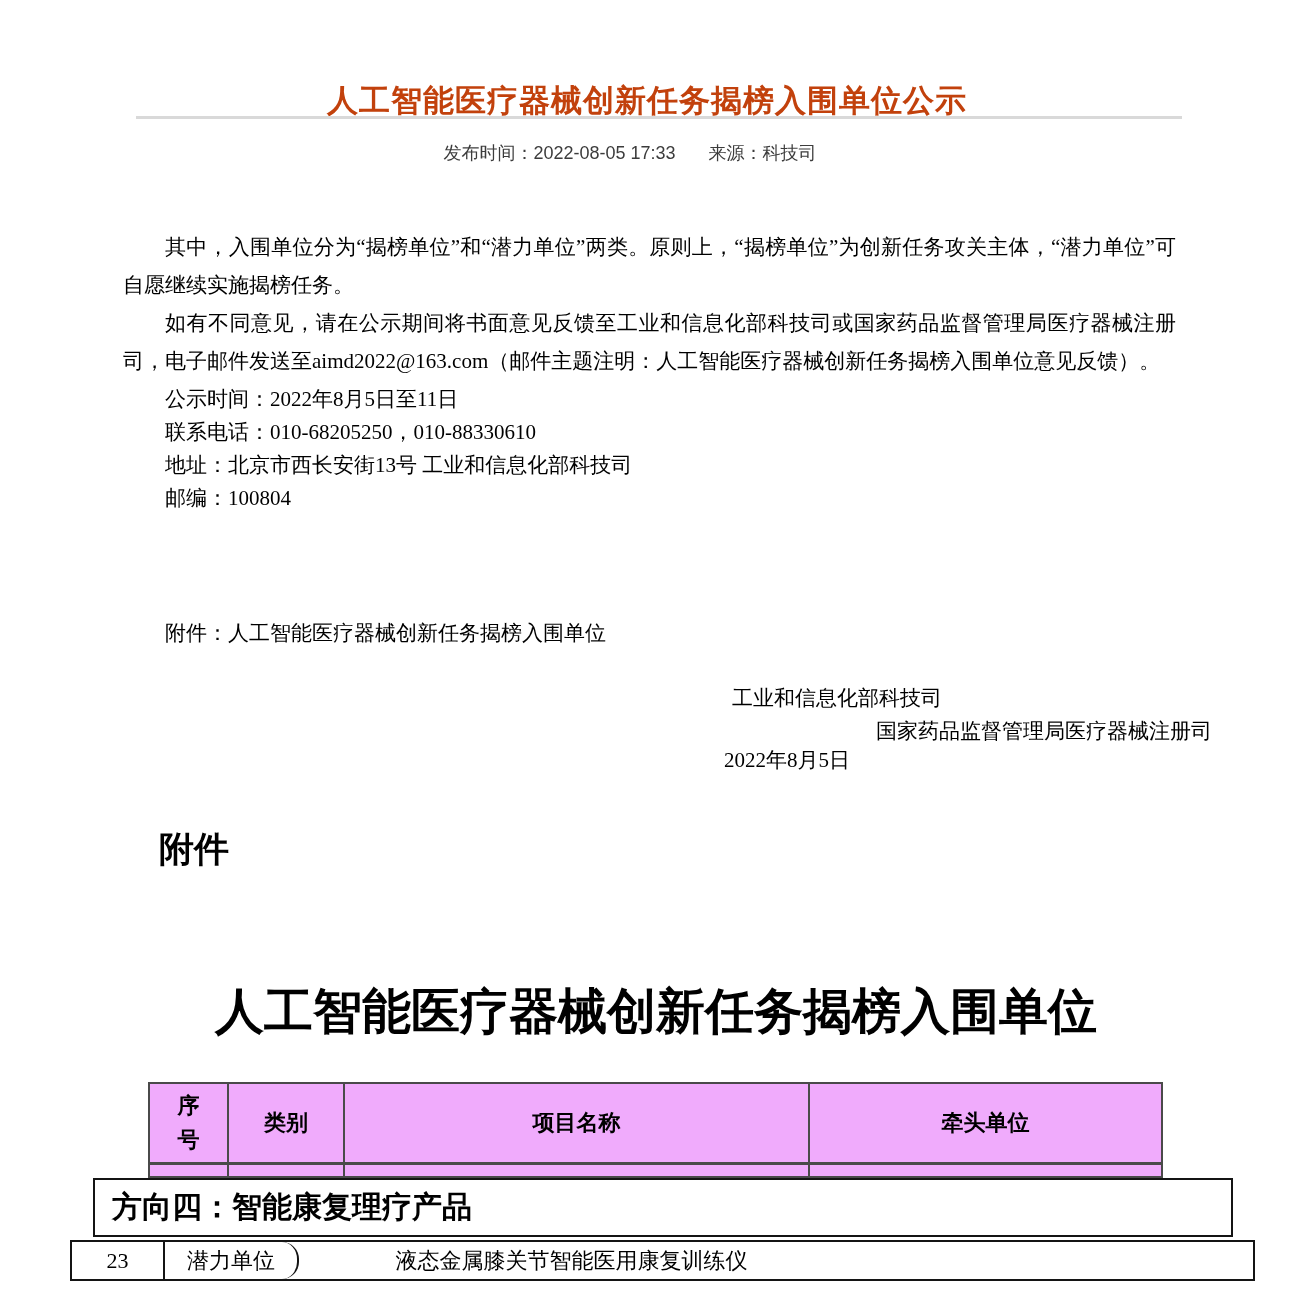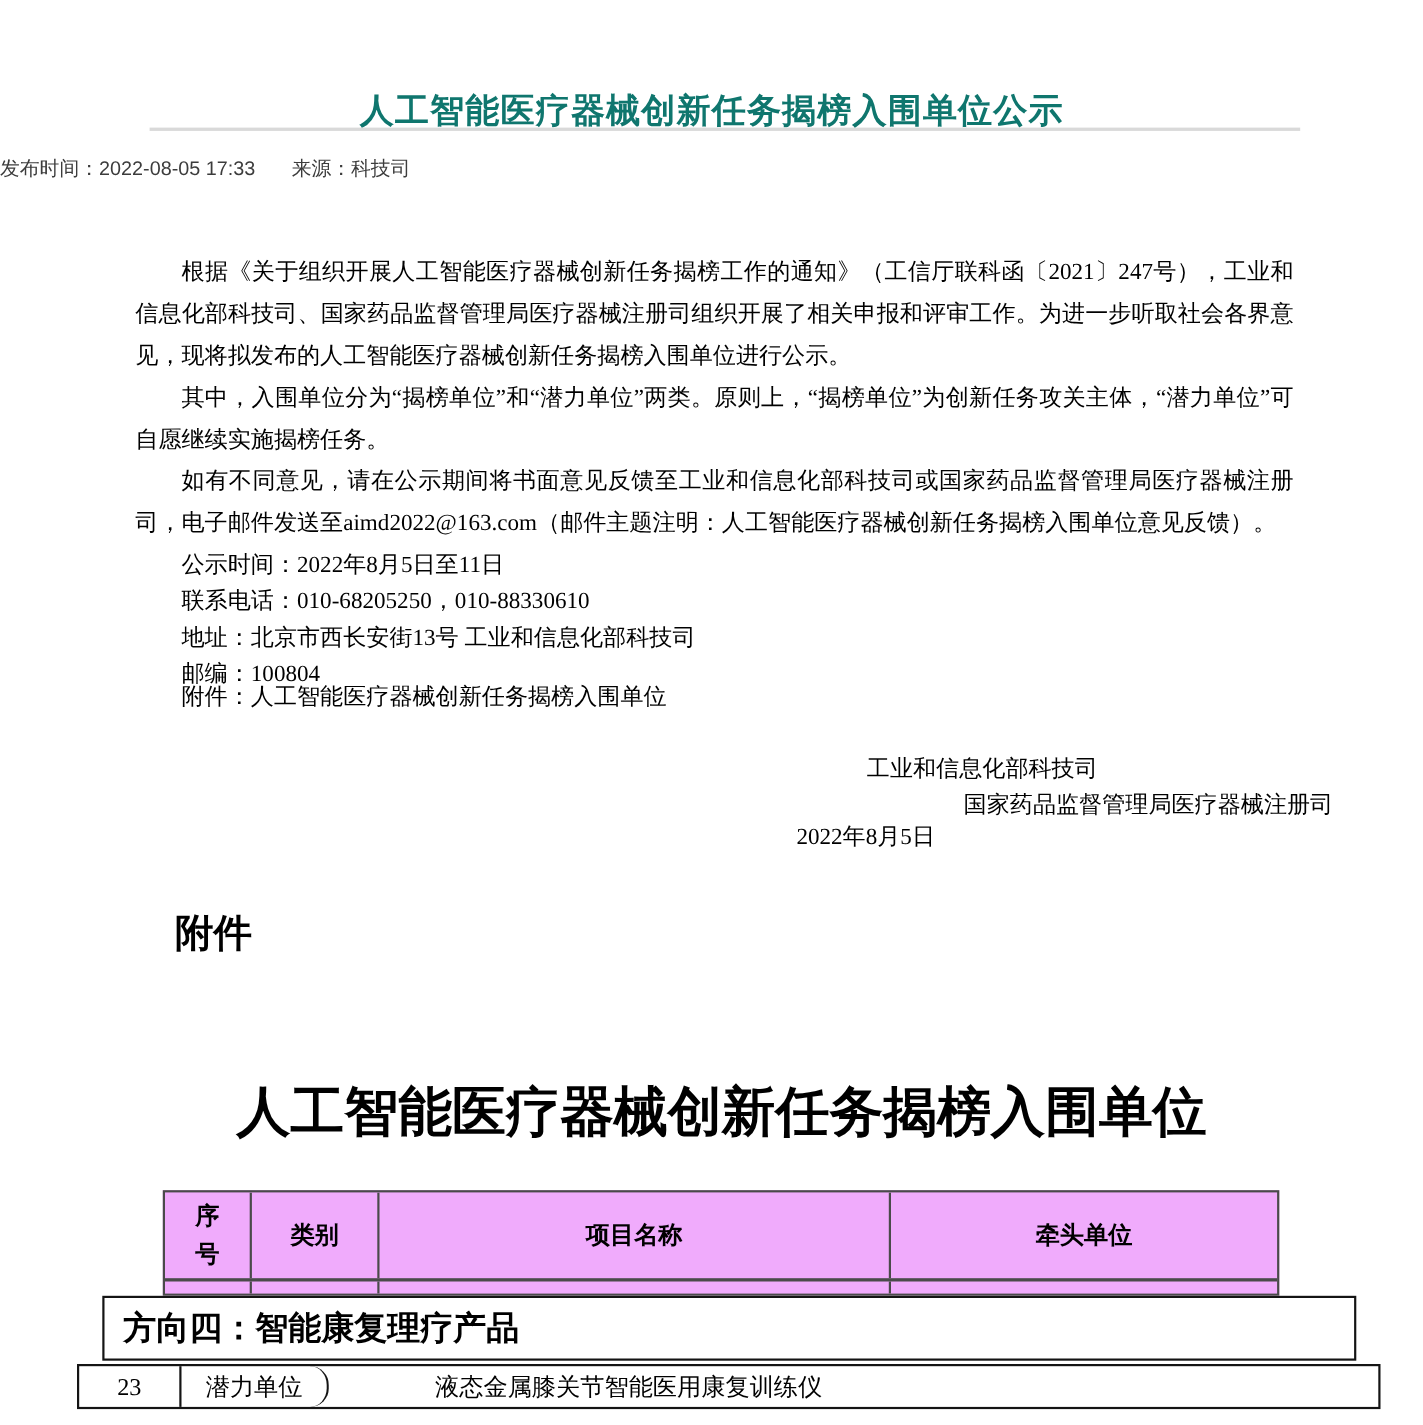--- a/index.html
+++ b/index.html
@@ -9,47 +9,47 @@
     background:#ffffff;
     overflow:hidden;
     font-family:"Liberation Serif","DejaVu Serif",serif;
     color:#000;
   }
   
   .doc-title{
     position:absolute;left:0;top:60px;width:1294px;
     text-align:center;
     font-family:"Liberation Sans","DejaVu Sans",sans-serif;
-    font-size:31px;font-weight:bold;color:#0f766e;
+    font-size:31px;font-weight:bold;color:#c2410c;
     letter-spacing:1px;line-height:40px;
   }
   .title-divider{
     position:absolute;left:136px;top:116px;width:1046px;height:3px;
     background:#d9d9d9;
   }
   .meta-line{
     position:absolute;left:0;top:141px;width:1260px;
-    text-align:left;
+    text-align:center;
     font-family:"Liberation Sans","DejaVu Sans",sans-serif;
     font-size:18px;color:#3c3c3c;line-height:24px;
   }
   .meta-line .src{margin-left:28px;}
   .body-block{
     position:absolute;left:123px;top:228px;width:1053px;
     font-size:21px;line-height:38px;text-align:justify;
   }
   .body-block p{margin:0;text-indent:2em;}
   .info-lines{margin-top:3px;}
   .info-lines div{text-indent:2em;line-height:33px;}
   .attach-note{
     position:absolute;left:123px;top:620px;width:1053px;
     font-size:21px;line-height:26px;text-indent:2em;
   }
   .sig{position:absolute;font-size:21px;line-height:24px;white-space:nowrap;}
-  .sig1{left:788px;top:686px;text-align:center;}
+  .sig1{left:732px;top:686px;text-align:center;}
   .sig2{left:876px;top:719px;}
   .sig-date{left:724px;top:748px;}
   
   .attach-heading{
     position:absolute;left:159px;top:829px;
     font-family:"Liberation Sans","DejaVu Sans",sans-serif;
     font-size:35px;font-weight:bold;line-height:40px;
   }
   .attach-title{
     position:absolute;left:148px;top:986px;width:1016px;
@@ -115,21 +115,20 @@
 <div id="page">
 
   <h1 class="doc-title">人工智能医疗器械创新任务揭榜入围单位公示</h1>
   <div class="title-divider"></div>
   <div class="meta-line">
     <span>发布时间：</span><span>2022-08-05 17:33</span>
     <span class="src">来源：</span><span>科技司</span>
   </div>
 
   <div class="body-block">
-    <p>根据《关于组织开展人工智能医疗器械创新任务揭榜工作的通知》（工信厅联科函〔2021〕247号），工业和信息化部科技司、国家药品监督管理局医疗器械注册司组织开展了相关申报和评审工作。为进一步听取社会各界意见，现将拟发布的人工智能医疗器械创新任务揭榜入围单位进行公示。</p>
     <p>其中，入围单位分为“揭榜单位”和“潜力单位”两类。原则上，“揭榜单位”为创新任务攻关主体，“潜力单位”可自愿继续实施揭榜任务。</p>
     <p>如有不同意见，请在公示期间将书面意见反馈至工业和信息化部科技司或国家药品监督管理局医疗器械注册司，电子邮件发送至aimd2022@163.com（邮件主题注明：人工智能医疗器械创新任务揭榜入围单位意见反馈）。</p>
     <div class="info-lines">
       <div>公示时间：2022年8月5日至11日</div>
       <div>联系电话：010-68205250，010-88330610</div>
       <div>地址：北京市西长安街13号 工业和信息化部科技司</div>
       <div>邮编：100804</div>
     </div>
   </div>
 

